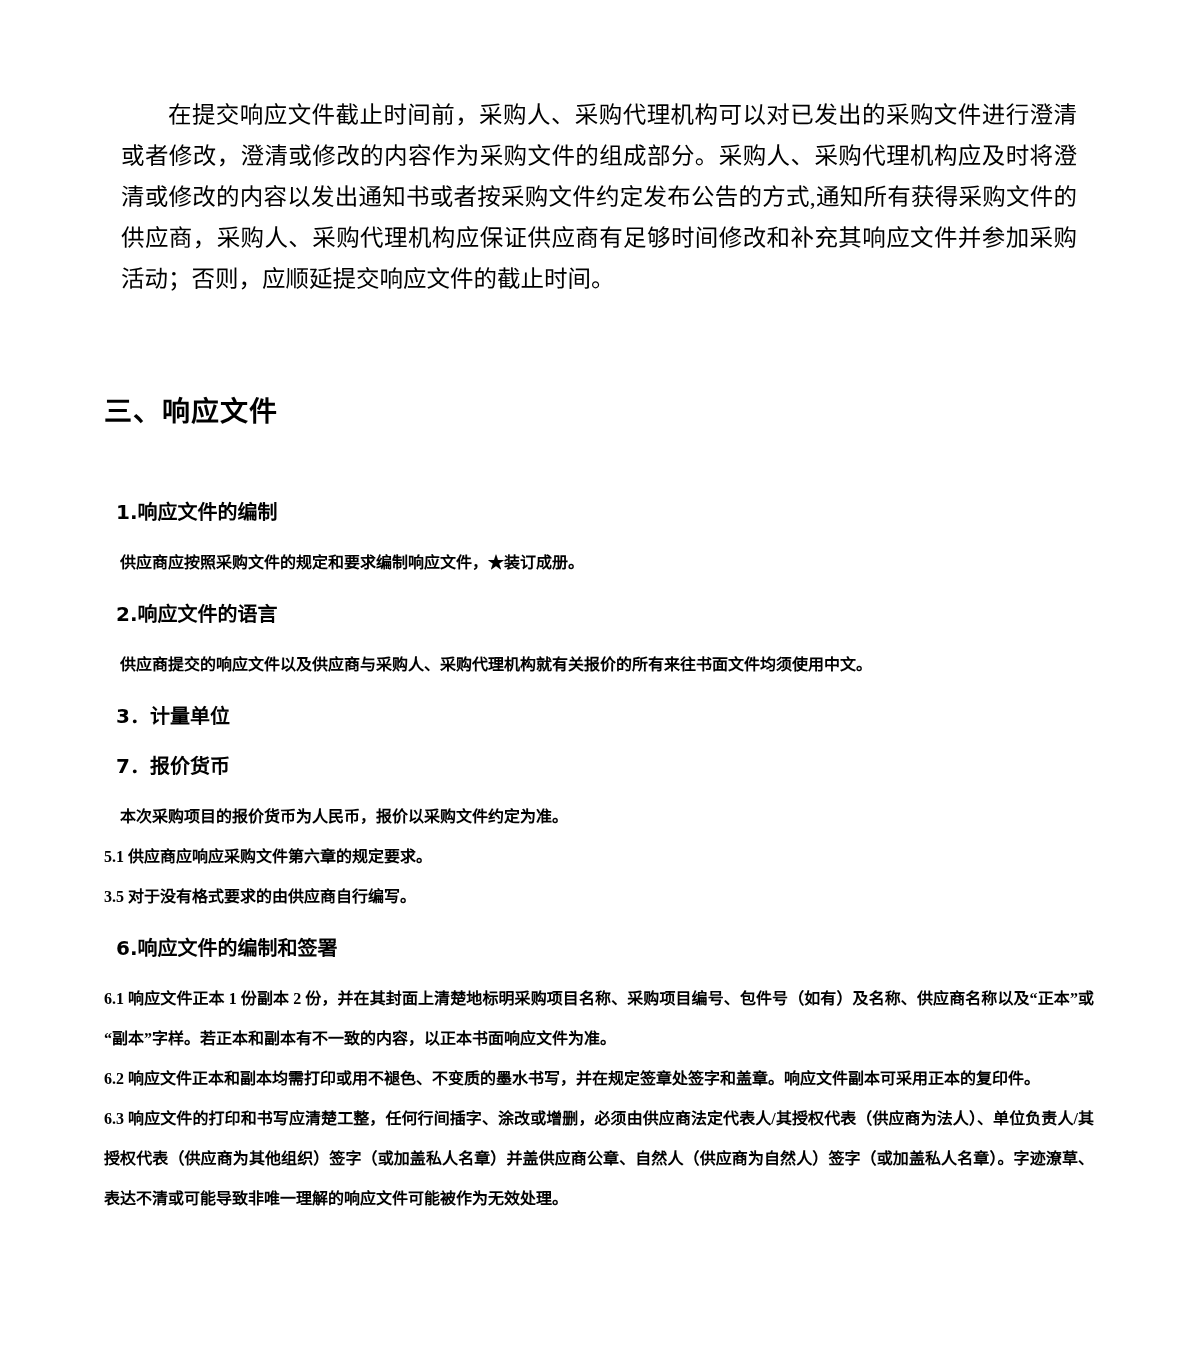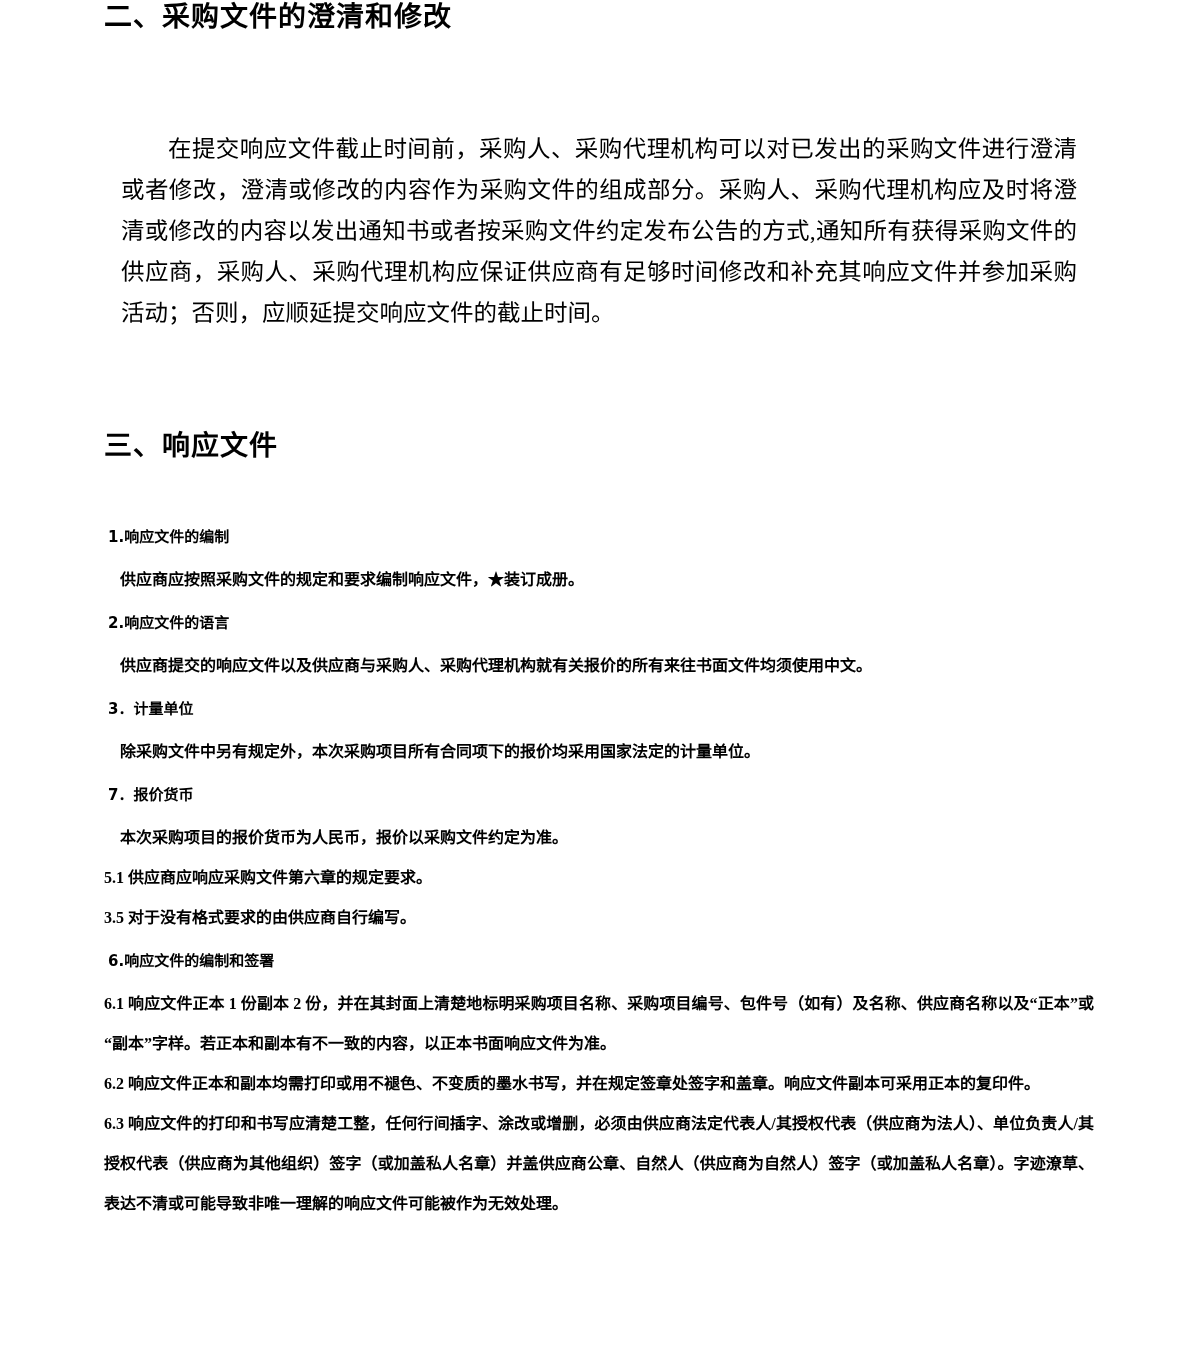--- a/index.html
+++ b/index.html
@@ -46,64 +46,62 @@
 
   .indent-2 { text-indent: 2em; }
   .indent-1 { text-indent: 1em; }
 
   .spacer-lg { height: 78px; }
   .spacer-md { height: 52px; }
 
   h3.item-head {
     font-family: "DejaVu Sans", "Liberation Sans", sans-serif;
     font-weight: bold;
-    font-size: 15px;
+    font-size: 20px;
     line-height: 38px;
-    margin: 4px;
+    margin: 12px;
   }
 
   .list-block p {
     font-size: 16px;
     line-height: 40px;
     margin: 0;
     text-align: justify;
     text-justify: inter-ideograph;
     font-weight: bold;
   }
 
   .tight { line-height: 39px; }
 </style>
 </head>
 <body>
 
 <div class="page">
   <div class="content">
 
-    <h1 class="section-title sec1-title">二、采购文件的澄清和修改</h1>
 
     <div class="spacer-lg"></div>
 
     <p class="body-para indent-2">在提交响应文件截止时间前，采购人、采购代理机构可以对已发出的采购文件进行澄清或者修改，澄清或修改的内容作为采购文件的组成部分。采购人、采购代理机构应及时将澄清或修改的内容以发出通知书或者按采购文件约定发布公告的方式,通知所有获得采购文件的供应商，采购人、采购代理机构应保证供应商有足够时间修改和补充其响应文件并参加采购活动；否则，应顺延提交响应文件的截止时间。</p>
 
     <div class="spacer-lg"></div>
 
     <h1 class="section-title sec2-title">三、响应文件</h1>
 
     <div class="spacer-md"></div>
 
     <div class="list-block">
 
       <h3 class="item-head">1.响应文件的编制</h3>
       <p class="indent-1">供应商应按照采购文件的规定和要求编制响应文件，★装订成册。</p>
 
       <h3 class="item-head">2.响应文件的语言</h3>
       <p class="indent-1">供应商提交的响应文件以及供应商与采购人、采购代理机构就有关报价的所有来往书面文件均须使用中文。</p>
 
       <h3 class="item-head">3．计量单位</h3>
-      <p class="indent-1">除采购文件中另有规定外，本次采购项目所有合同项下的报价均采用国家法定的计量单位。</p>
 
       <h3 class="item-head">7．报价货币</h3>
       <p class="indent-1">本次采购项目的报价货币为人民币，报价以采购文件约定为准。</p>
 
       <p>5.1 供应商应响应采购文件第六章的规定要求。</p>
       <p>3.5 对于没有格式要求的由供应商自行编写。</p>
 
       <h3 class="item-head">6.响应文件的编制和签署</h3>
       <p class="tight">6.1 响应文件正本 1 份副本 2 份，并在其封面上清楚地标明采购项目名称、采购项目编号、包件号（如有）及名称、供应商名称以及“正本”或“副本”字样。若正本和副本有不一致的内容，以正本书面响应文件为准。</p>
       <p class="tight">6.2 响应文件正本和副本均需打印或用不褪色、不变质的墨水书写，并在规定签章处签字和盖章。响应文件副本可采用正本的复印件。</p>

